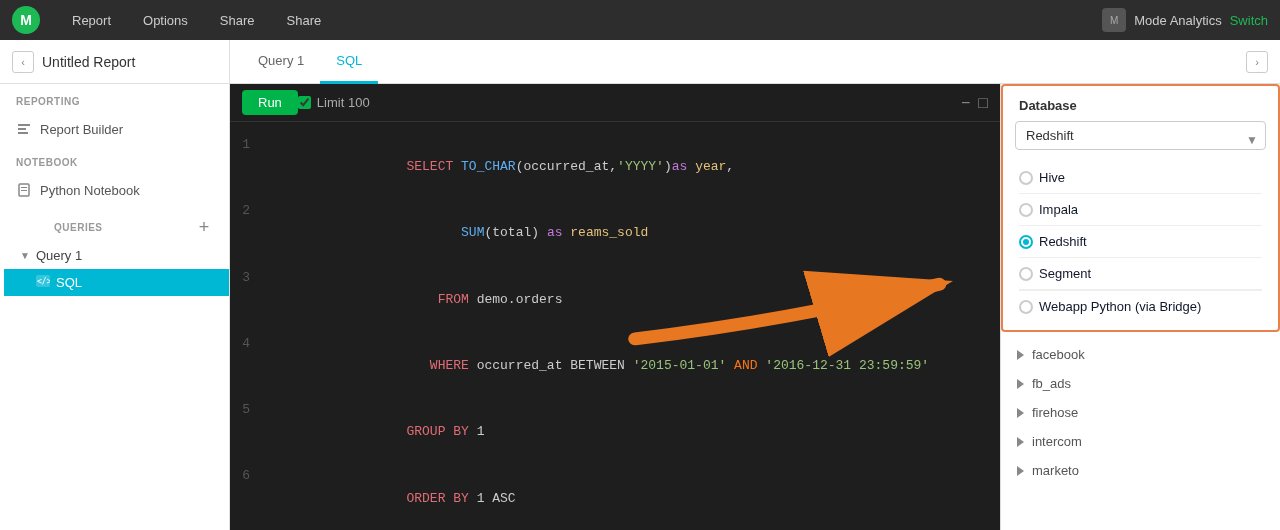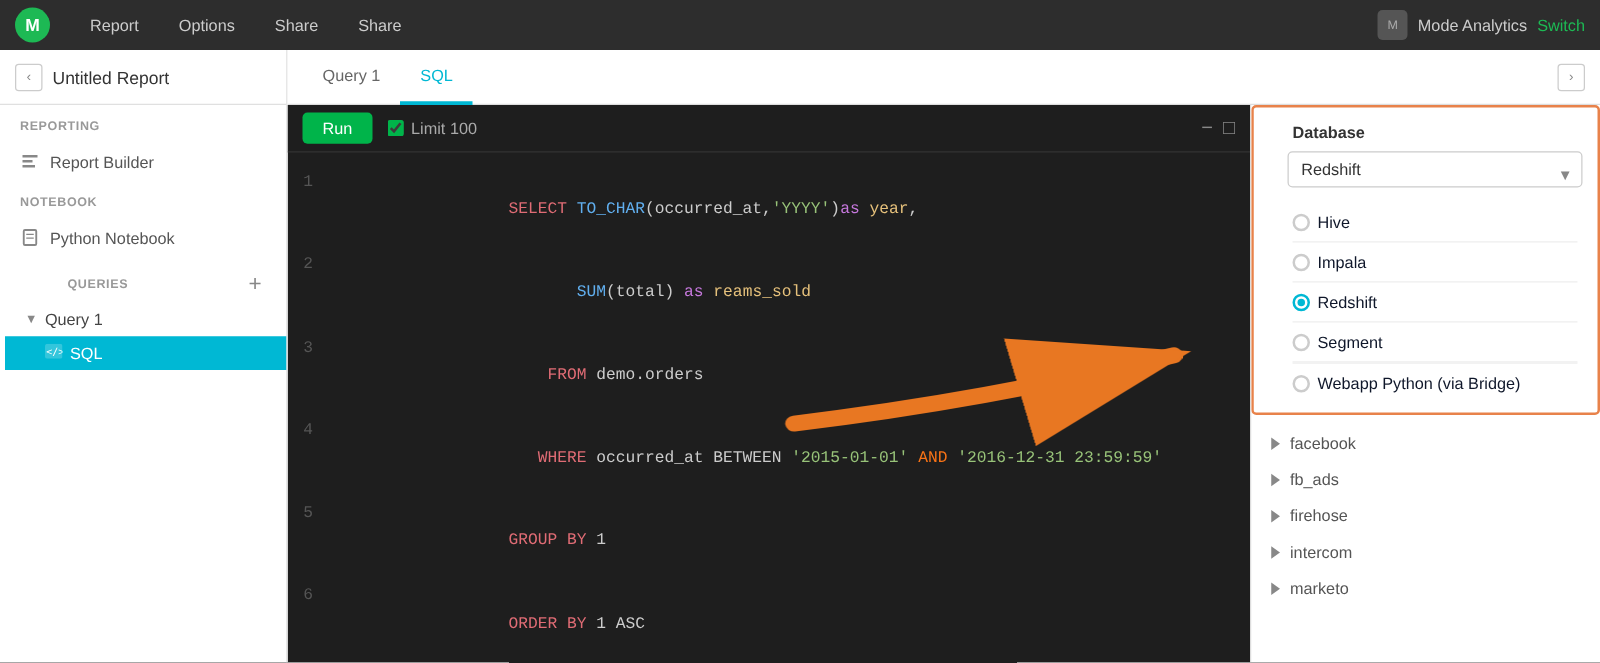--- a/index.html
+++ b/index.html
@@ -200,21 +200,21 @@
       flex: 1;
       display: flex;
       flex-direction: column;
       position: relative;
     }
     .editor-toolbar {
       display: flex;
       align-items: center;
       padding: 6px 12px;
       background: #1e1e1e;
-      gap: 12px;
+      gap: 0;
       border-bottom: 1px solid #333;
     }
     .run-btn {
       background: #00b44a;
       color: white;
       border: none;
       border-radius: 4px;
       padding: 5px 16px;
       font-size: 13px;
       font-weight: 500;
@@ -278,21 +278,20 @@
       flex-shrink: 0;
       display: flex;
       flex-direction: column;
       overflow-y: auto;
     }
     .db-dropdown-section {
       border: 2px solid #e8824a;
       border-radius: 4px;
       margin: 0;
       background: white;
-      padding-left: 15px;
     }
     .db-section-header {
       padding: 12px 16px 8px;
       font-size: 13px;
       font-weight: 600;
       color: #333;
     }
     .db-select-wrapper {
       padding: 0 12px 8px;
       position: relative;

